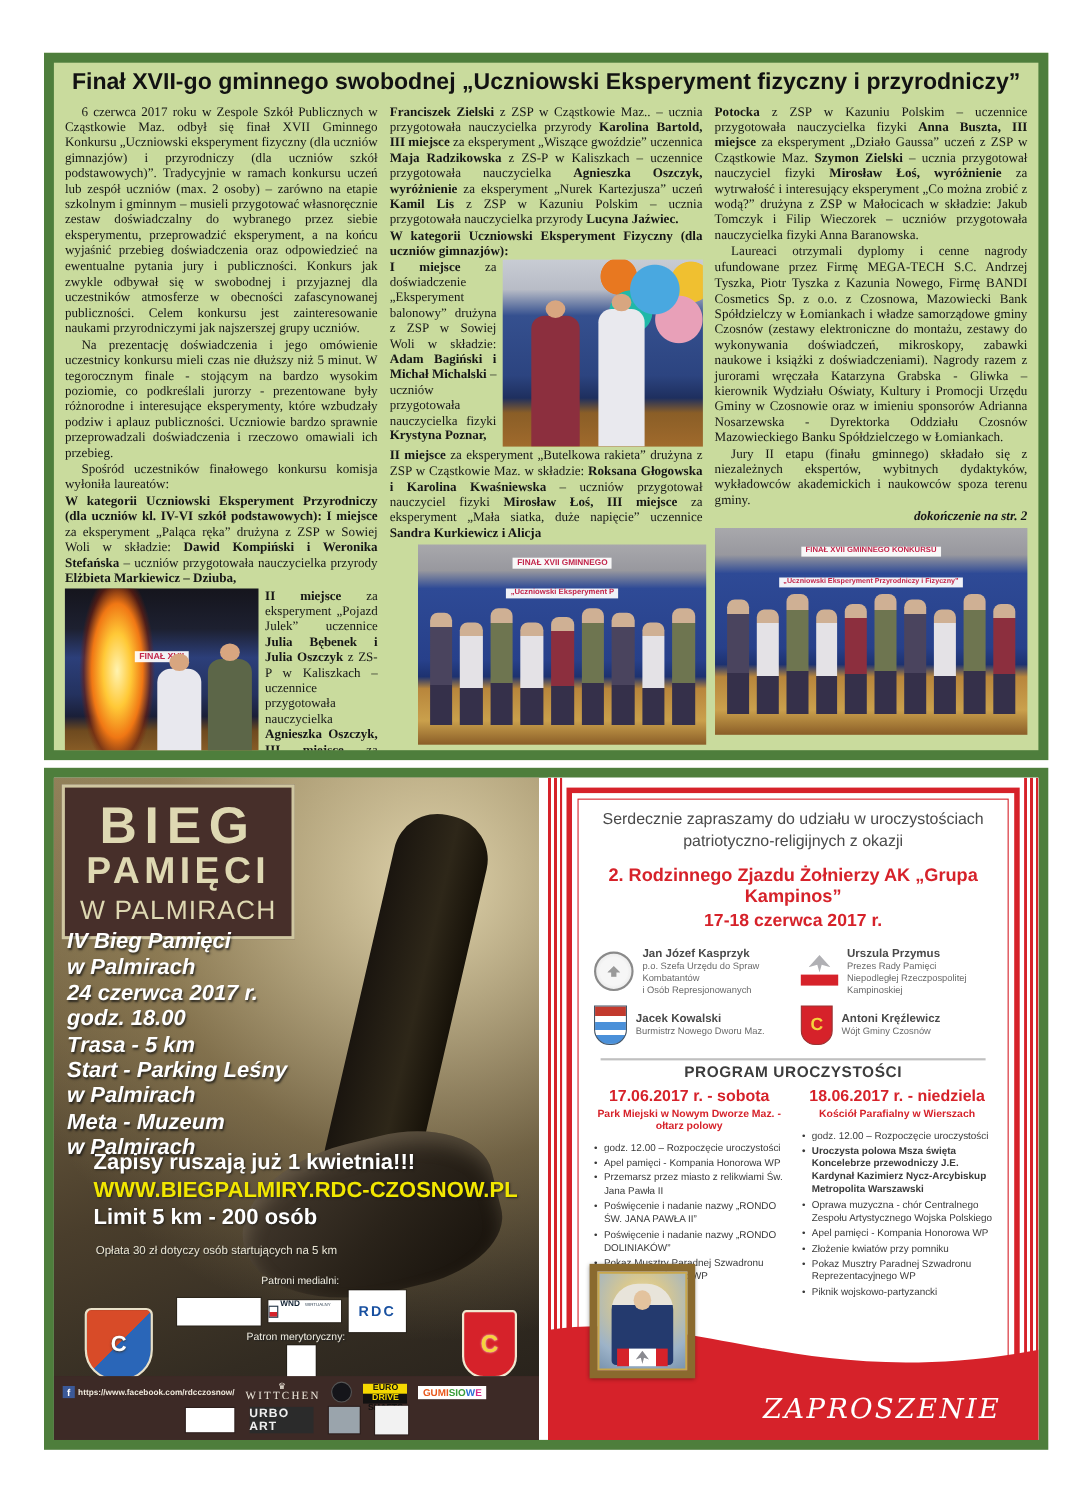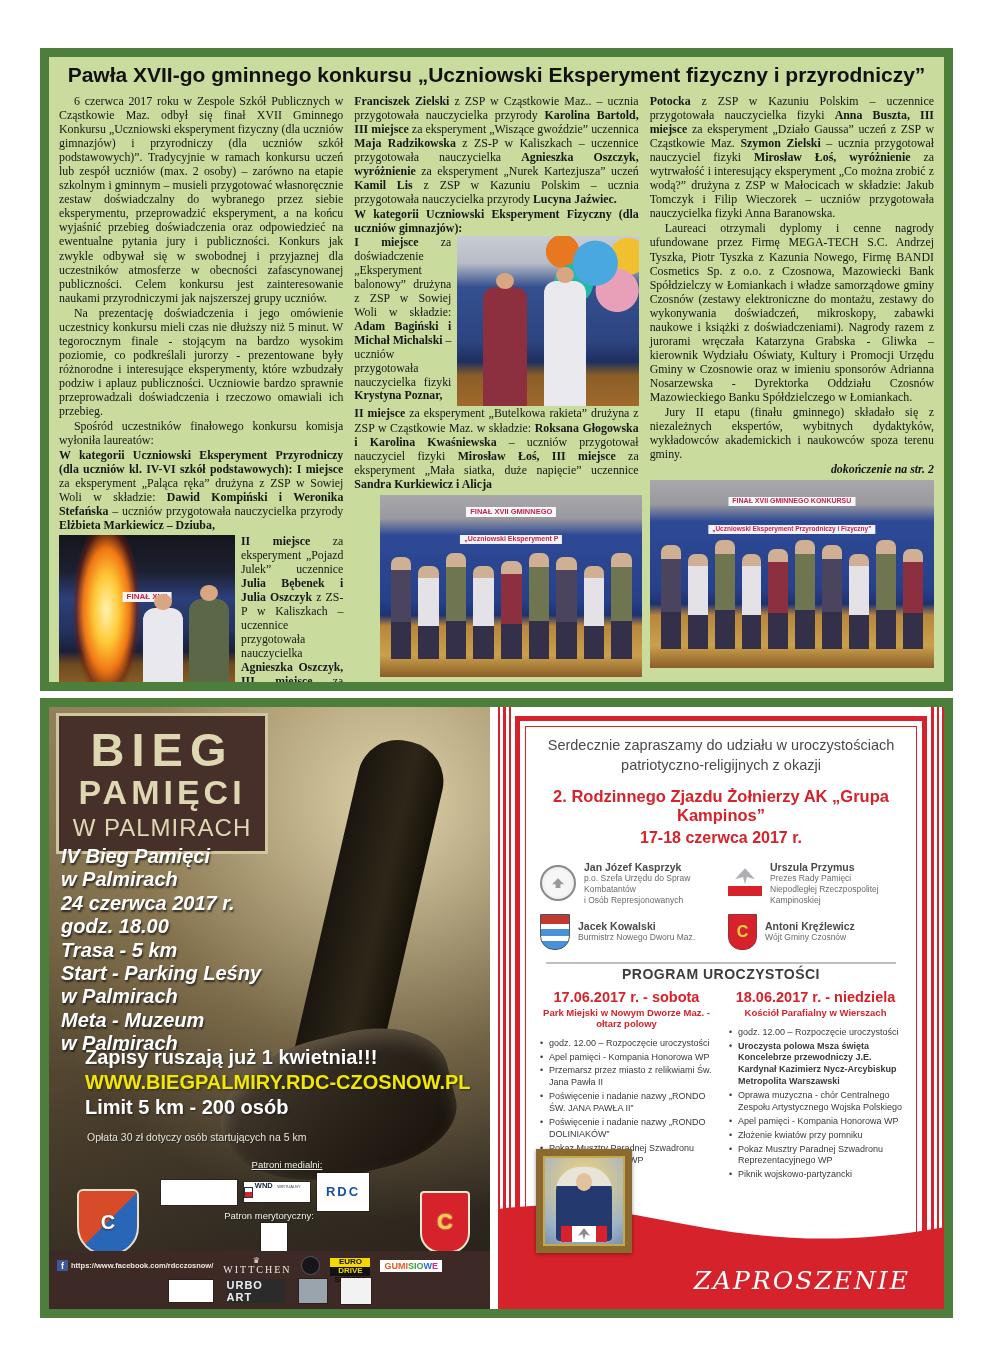--- a/index.html
+++ b/index.html
@@ -173,21 +173,21 @@
     background:linear-gradient(90deg,#d6222a 0 11px,#fff 11px 35px,#d6222a 35px);display:flex;align-items:center;justify-content:center;}
   .ak-emblem .eag{width:12px;height:12px;background:#8a8a90;clip-path:polygon(50% 0,100% 65%,62% 52%,50% 100%,38% 52%,0 65%);}
   .wave{position:absolute;left:0;right:0;bottom:0;height:108px;z-index:4;}
   .signature{position:absolute;right:34px;bottom:14px;z-index:6;color:#fff;font-family:"DejaVu Serif",serif;
     font-style:italic;font-size:25px;letter-spacing:2px;}
 </style>
 </head>
 <body>
 
 <div id="article-box">
-  <div class="article-title">Pawła XVII-go gminnego konkursu „Uczniowski Eksperyment fizyczny i przyrodniczy”</div>
+  <div class="article-title">Finał XVII-go gminnego swobodnej „Uczniowski Eksperyment fizyczny i przyrodniczy”</div>
   <div class="cols">
 
     <div class="col">
       <p class="ind">6 czerwca 2017 roku w Zespole Szkół Publicznych w Cząstkowie Maz. odbył się finał XVII Gminnego Konkursu „Uczniowski eksperyment fizyczny (dla uczniów gimnazjów) i przyrodniczy (dla uczniów szkół podstawowych)”. Tradycyjnie w ramach konkursu uczeń lub zespół uczniów (max. 2 osoby) – zarówno na etapie szkolnym i gminnym – musieli przygotować własnoręcznie zestaw doświadczalny do wybranego przez siebie eksperymentu, przeprowadzić eksperyment, a na końcu wyjaśnić przebieg doświadczenia oraz odpowiedzieć na ewentualne pytania jury i publiczności. Konkurs jak zwykle odbywał się w swobodnej i przyjaznej dla uczestników atmosferze w obecności zafascynowanej publiczności. Celem konkursu jest zainteresowanie naukami przyrodniczymi jak najszerszej grupy uczniów.</p>
       <p class="ind">Na prezentację doświadczenia i jego omówienie uczestnicy konkursu mieli czas nie dłuższy niż 5 minut. W tegorocznym finale - stojącym na bardzo wysokim poziomie, co podkreślali jurorzy - prezentowane były różnorodne i interesujące eksperymenty, które wzbudzały podziw i aplauz publiczności. Uczniowie bardzo sprawnie przeprowadzali doświadczenia i rzeczowo omawiali ich przebieg.</p>
       <p class="ind">Spośród uczestników finałowego konkursu komisja wyłoniła laureatów:</p>
       <p><span class="b">W kategorii Uczniowski Eksperyment Przyrodniczy (dla uczniów kl. IV-VI szkół podstawowych): I miejsce </span><span>za eksperyment „Paląca ręka” drużyna z ZSP w Sowiej Woli w składzie: </span><span class="b">Dawid Kompiński i Weronika Stefańska</span><span> – uczniów przygotowała nauczycielka przyrody </span><span class="b">Elżbieta Markiewicz – Dziuba,</span></p>
       <div class="col1-bottom">
         <div class="photo photo-fire">
           <div class="ph-banner" style="top:34%;font-size:8px;">FINAŁ XVII</div>
@@ -279,21 +279,21 @@
 w Palmirach
 Meta - Muzeum
 w Palmirach</div>
     <div class="bieg-signup">
       <div class="su1">Zapisy ruszają już 1 kwietnia!!!</div>
       <div class="su2">WWW.BIEGPALMIRY.RDC-CZOSNOW.PL</div>
       <div class="su3">Limit 5 km - 200 osób</div>
     </div>
     <div class="fee">Opłata 30 zł dotyczy osób startujących na 5 km</div>
 
-    <div class="plabel" style="left:128px;top:452px;text-decoration:underline;">Patroni medialni:</div>
+    <div class="plabel" style="left:114px;top:452px;">Patroni medialni:</div>
     <div class="media-row">
       <div class="chip chip-nowod">
         <div class="top">Gazeta</div>
         <div class="main">NOWODWORSKA</div>
       </div>
       <div class="chip chip-wnd">
         <span class="wnd-flag"></span>
         <span>
           <span class="wnd-txt">WND</span>
           <span class="wnd-sub">WIRTUALNY NOWY DWÓR</span>

